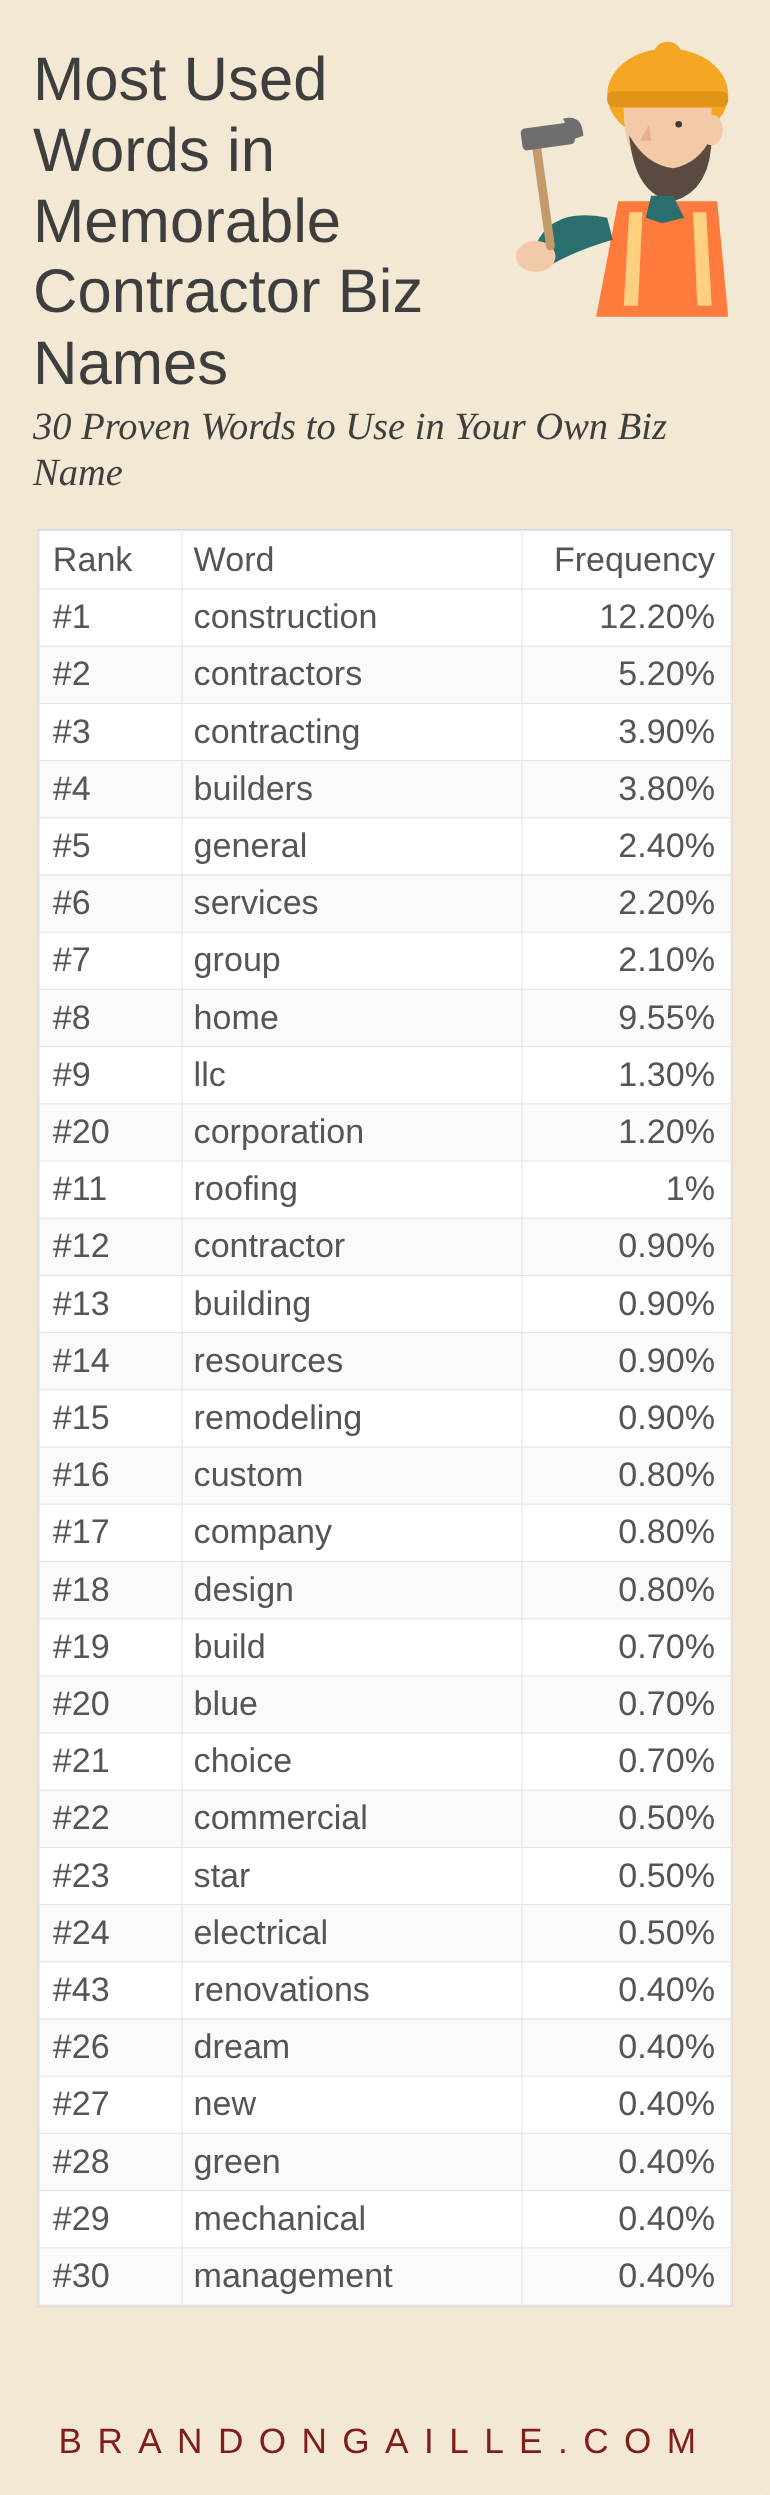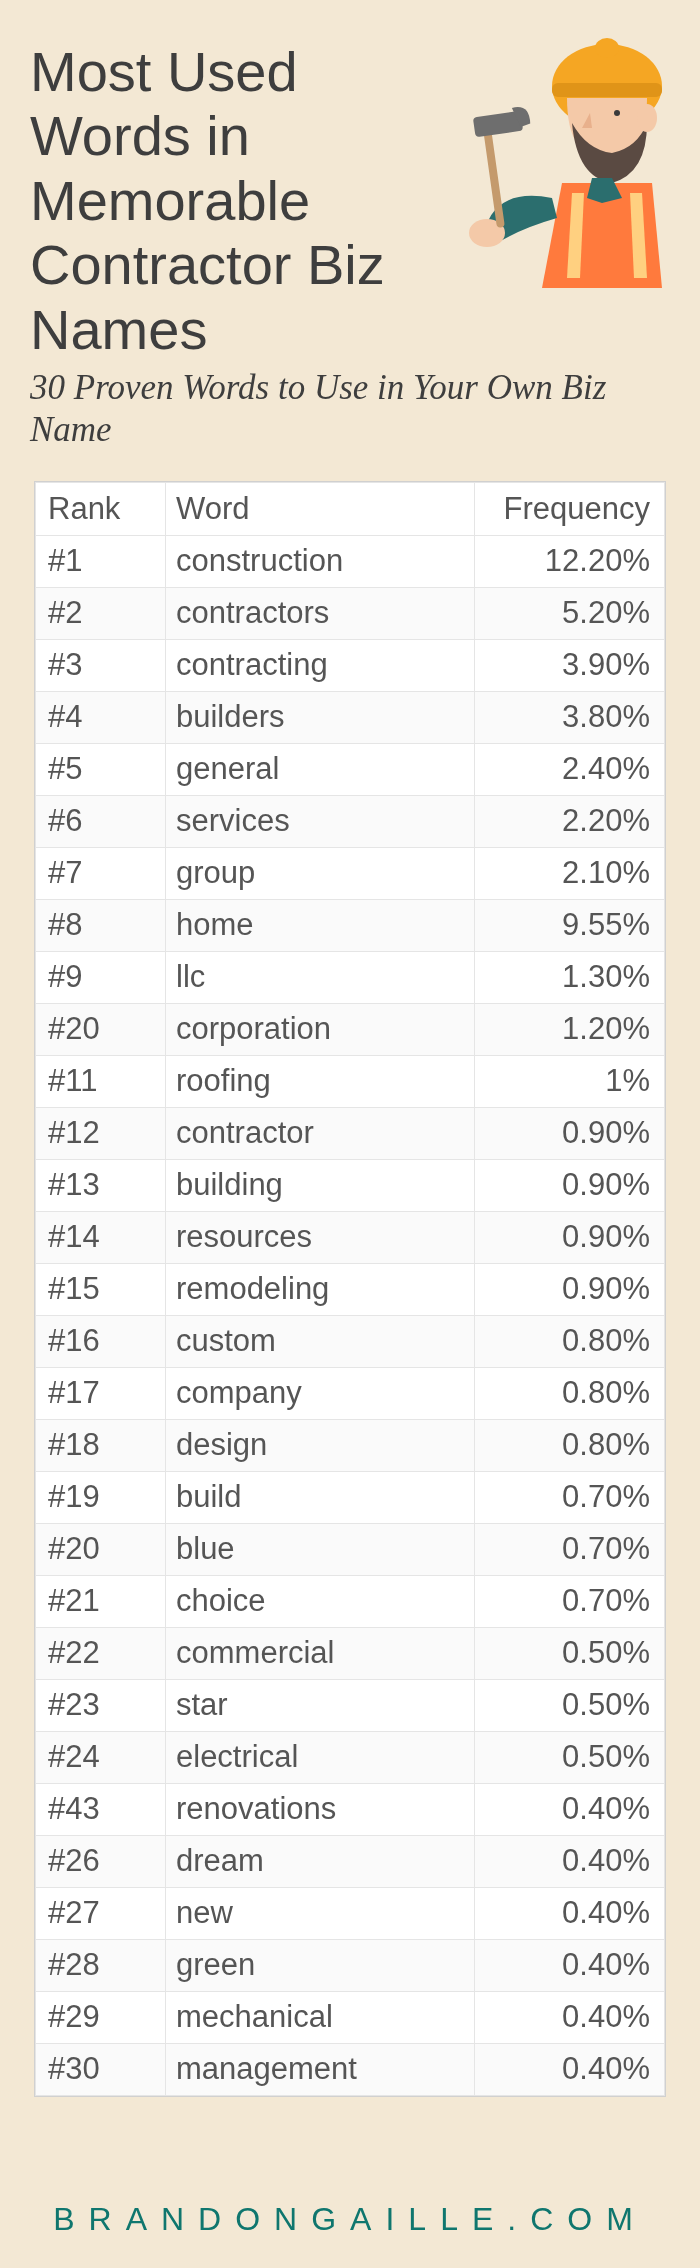--- a/index.html
+++ b/index.html
@@ -69,21 +69,21 @@
 tbody tr:nth-child(even) { background: #fafafa; }
 .footer {
   position: absolute;
   bottom: 30px;
   left: 0;
   right: 0;
   text-align: center;
   font-family: Arial, Helvetica, sans-serif;
   font-size: 32px;
   letter-spacing: 14px;
-  color: #0f766e;
+  color: #7f1d1d;
   font-weight: normal;
 }
 </style>
 </head>
 <body>
 
 <div class="illustration">
   <svg viewBox="0 0 230 280" xmlns="http://www.w3.org/2000/svg">
 
     <ellipse cx="155" cy="58" rx="55" ry="42" fill="#f5a623"></ellipse>

